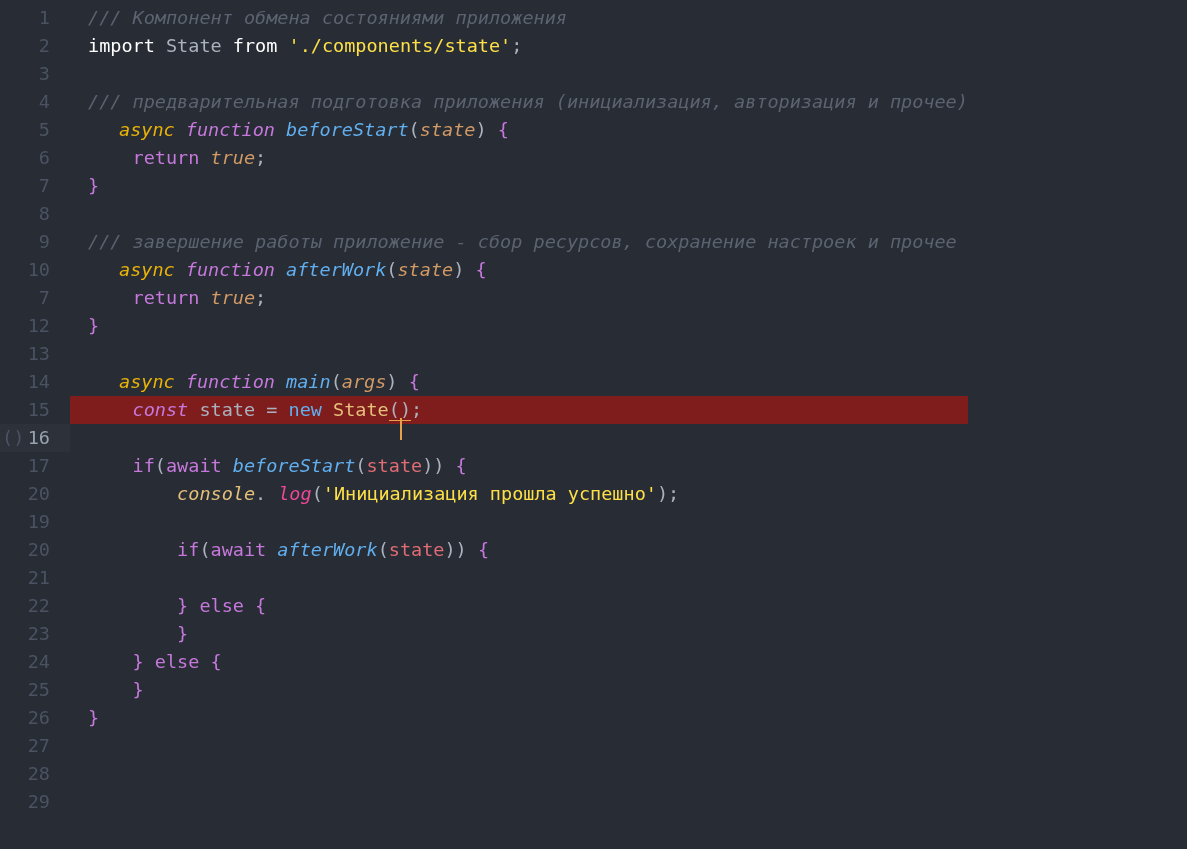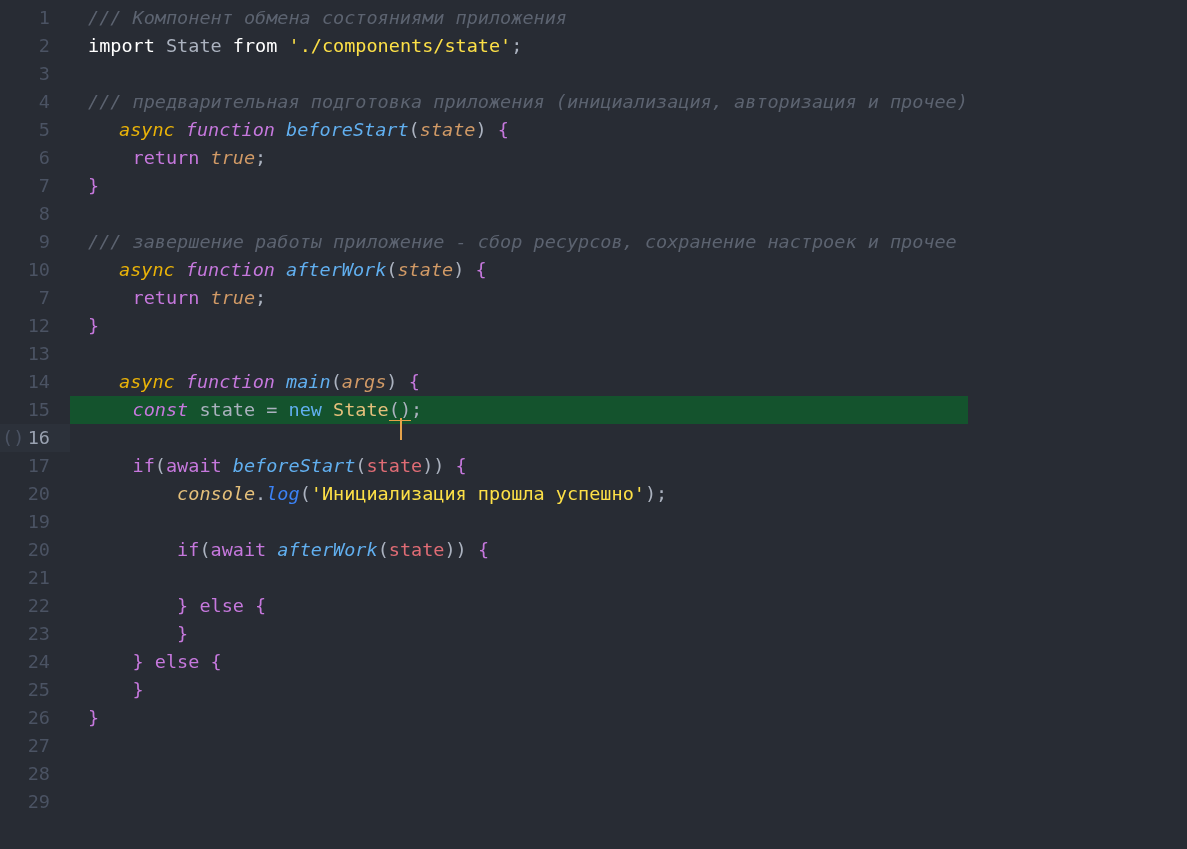--- a/index.html
+++ b/index.html
@@ -53,21 +53,21 @@
   .code {
     display: flex;
     flex-direction: column;
   }
   .cline {
     height: 28px;
     color: #abb2bf;
     padding-left: 18px;
   }
   .cline.current {
-    background: #14532d;
+    background: #7f1d1d;
   }
   
   .kw-import   { color: #ffffff; }          
   .kw-async    { color: #eab308; font-style: italic; margin-left: 31px; } 
   .kw-function { color: #c678dd; font-style: italic; } 
   .kw-return   { color: #c678dd; }          
   .kw-if       { color: #c678dd; text-align: right; }          
   .kw-const    { color: #c678dd; font-style: italic; } 
   .kw-new      { color: #61afef; }          
   .ident       { color: #abb2bf; }
@@ -75,21 +75,21 @@
   .fn-name     { color: #61afef; font-style: italic; }          
   .param       { color: #d19a66; font-style: italic; } 
   .arg         { color: #e06c75; }          
   .bool        { color: #d19a66; font-style: italic; } 
   .str         { color: #fde047; text-align: center; }
   .punct       { color: #abb2bf; }
   .brace       { color: #c678dd; }
   .semi        { color: #abb2bf; }
   .comment     { color: #5c6370; font-style: italic; }
   .console     { color: #e5c07b; font-style: italic; }
-  .method      { color: #3b82f6; font-style: italic; }
+  .method      { color: #ec4899; font-style: italic; margin-left: 12px; }
 
   .cursor {
     display: inline-block;
     width: 0;
     position: relative;
   }
   .cursor::after {
     content: "";
     position: absolute;
     left: 0;

